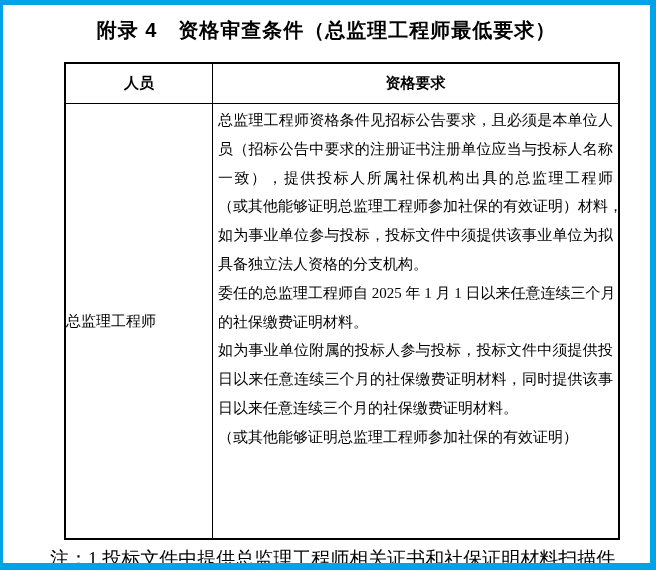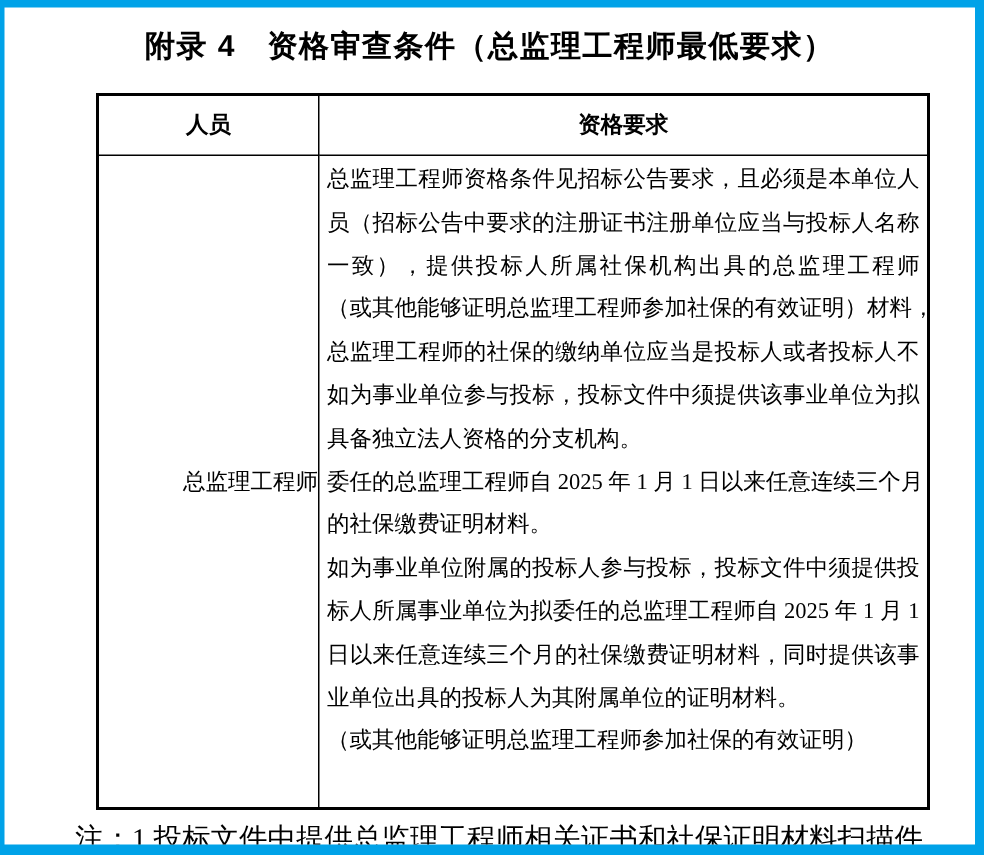--- a/index.html
+++ b/index.html
@@ -37,21 +37,21 @@
     margin-left:21px;
   }
   .cell { box-sizing:border-box; }
   .head-cell {
     display:flex; align-items:center; justify-content:center;
     font-weight:bold; font-size:15px;
     border-bottom:1px solid #000000;
   }
   .col-divider { border-right:1px solid #000000; }
   .person-cell {
-    display:flex; align-items:center; justify-content:flex-end;
+    display:flex; align-items:center; justify-content:flex-start;
     font-size:15px;
   }
   .req-cell {
     padding:2px 5px 0 5px;
     font-size:15px;
     overflow:hidden;
   }
   .req-line {
     line-height:28.8px;
     height:28.8px;
@@ -86,29 +86,27 @@
 
     <div class="cell person-cell col-divider">
       <span>总监理工程师</span>
     </div>
 
     <div class="cell req-cell">
       <div class="req-line j">总监理工程师资格条件见招标公告要求，且必须是本单位人</div>
       <div class="req-line j">员（招标公告中要求的注册证书注册单位应当与投标人名称</div>
       <div class="req-line j">一致），提供投标人所属社保机构出具的总监理工程师</div>
       <div class="req-line j">（或其他能够证明总监理工程师参加社保的有效证明）材料，</div>
-      <div class="req-line j">总监理工程师的社保的缴纳单位应当是投标人或者投标人不</div>
       <div class="req-line j">如为事业单位参与投标，投标文件中须提供该事业单位为拟</div>
       <div class="req-line">具备独立法人资格的分支机构。</div>
       <div class="req-line j">委任的总监理工程师自 2025 年 1 月 1 日以来任意连续三个月</div>
       <div class="req-line">的社保缴费证明材料。</div>
       <div class="req-line j">如为事业单位附属的投标人参与投标，投标文件中须提供投</div>
-      <div class="req-line j">标人所属事业单位为拟委任的总监理工程师自 2025 年 1 月 1</div>
       <div class="req-line j">日以来任意连续三个月的社保缴费证明材料，同时提供该事</div>
-      <div class="req-line">业单位出具的投标人为其附属单位的证明材料。</div>
+      <div class="req-line">日以来任意连续三个月的社保缴费证明材料。</div>
       <div class="req-line">（或其他能够证明总监理工程师参加社保的有效证明）</div>
     </div>
 
   </div>
 
   <div class="note-line">注：1.投标文件中提供总监理工程师相关证书和社保证明材料扫描件。</div>
 
 </div>
 
 </body></html>

